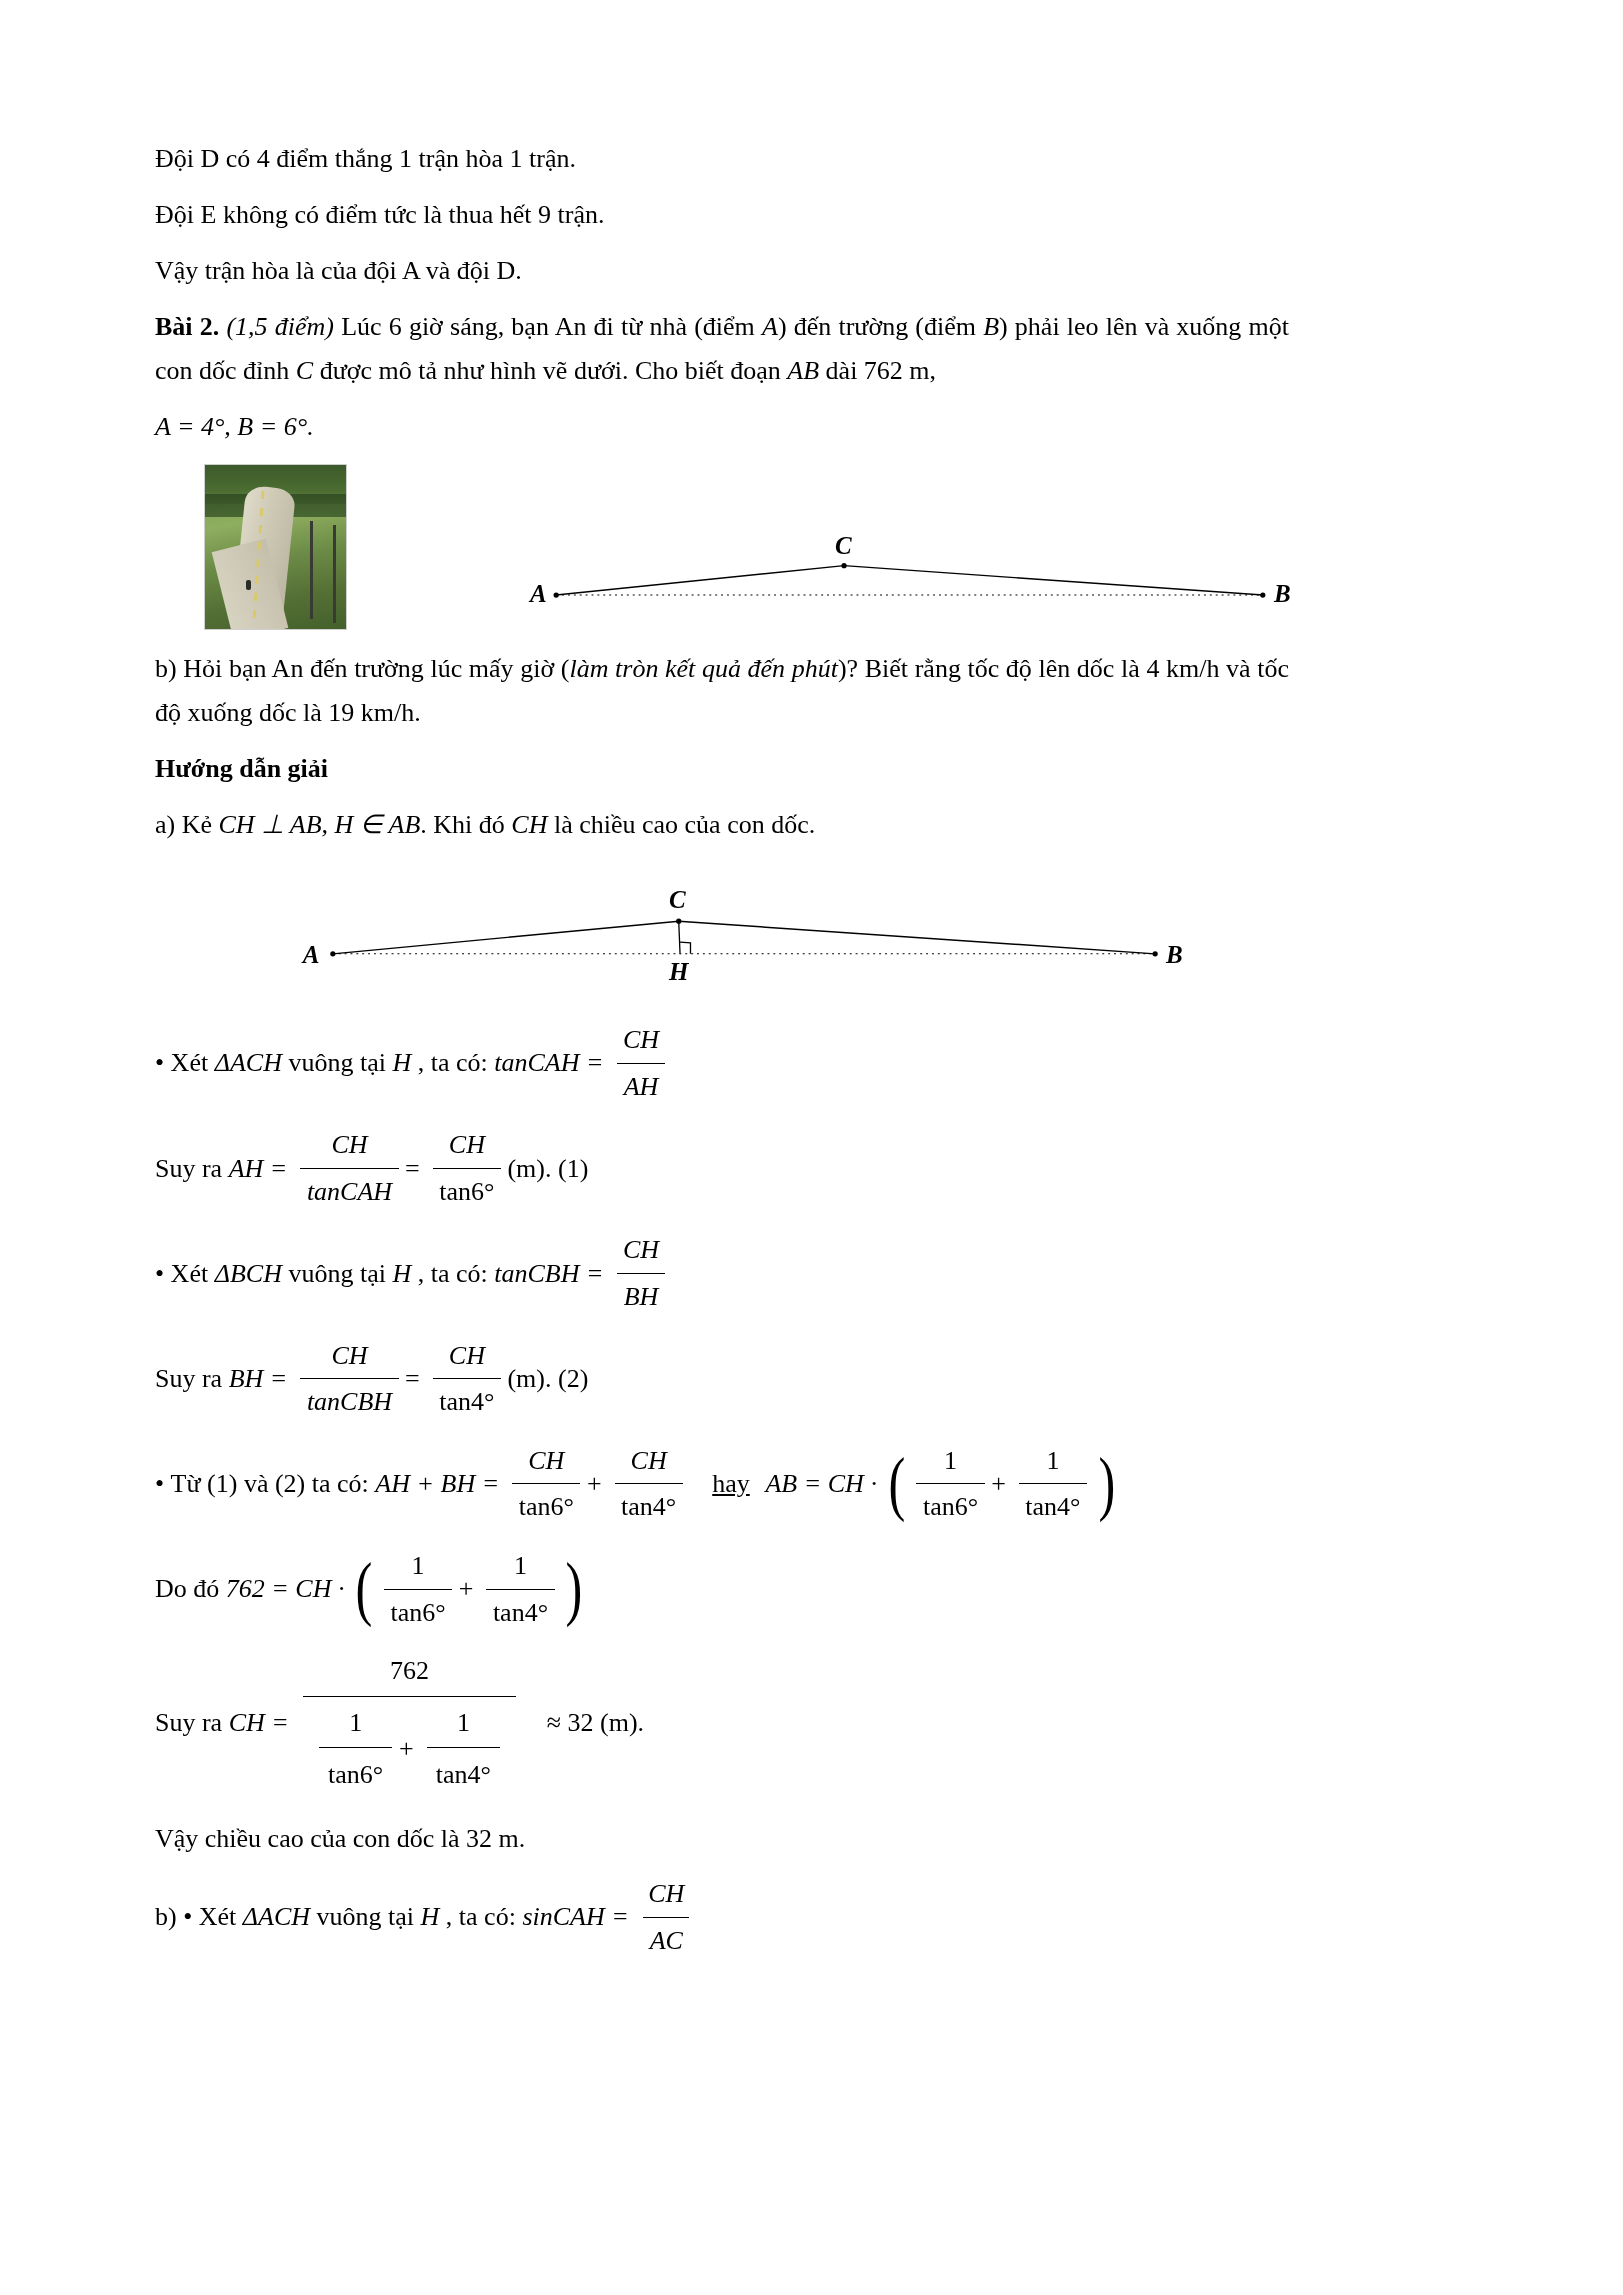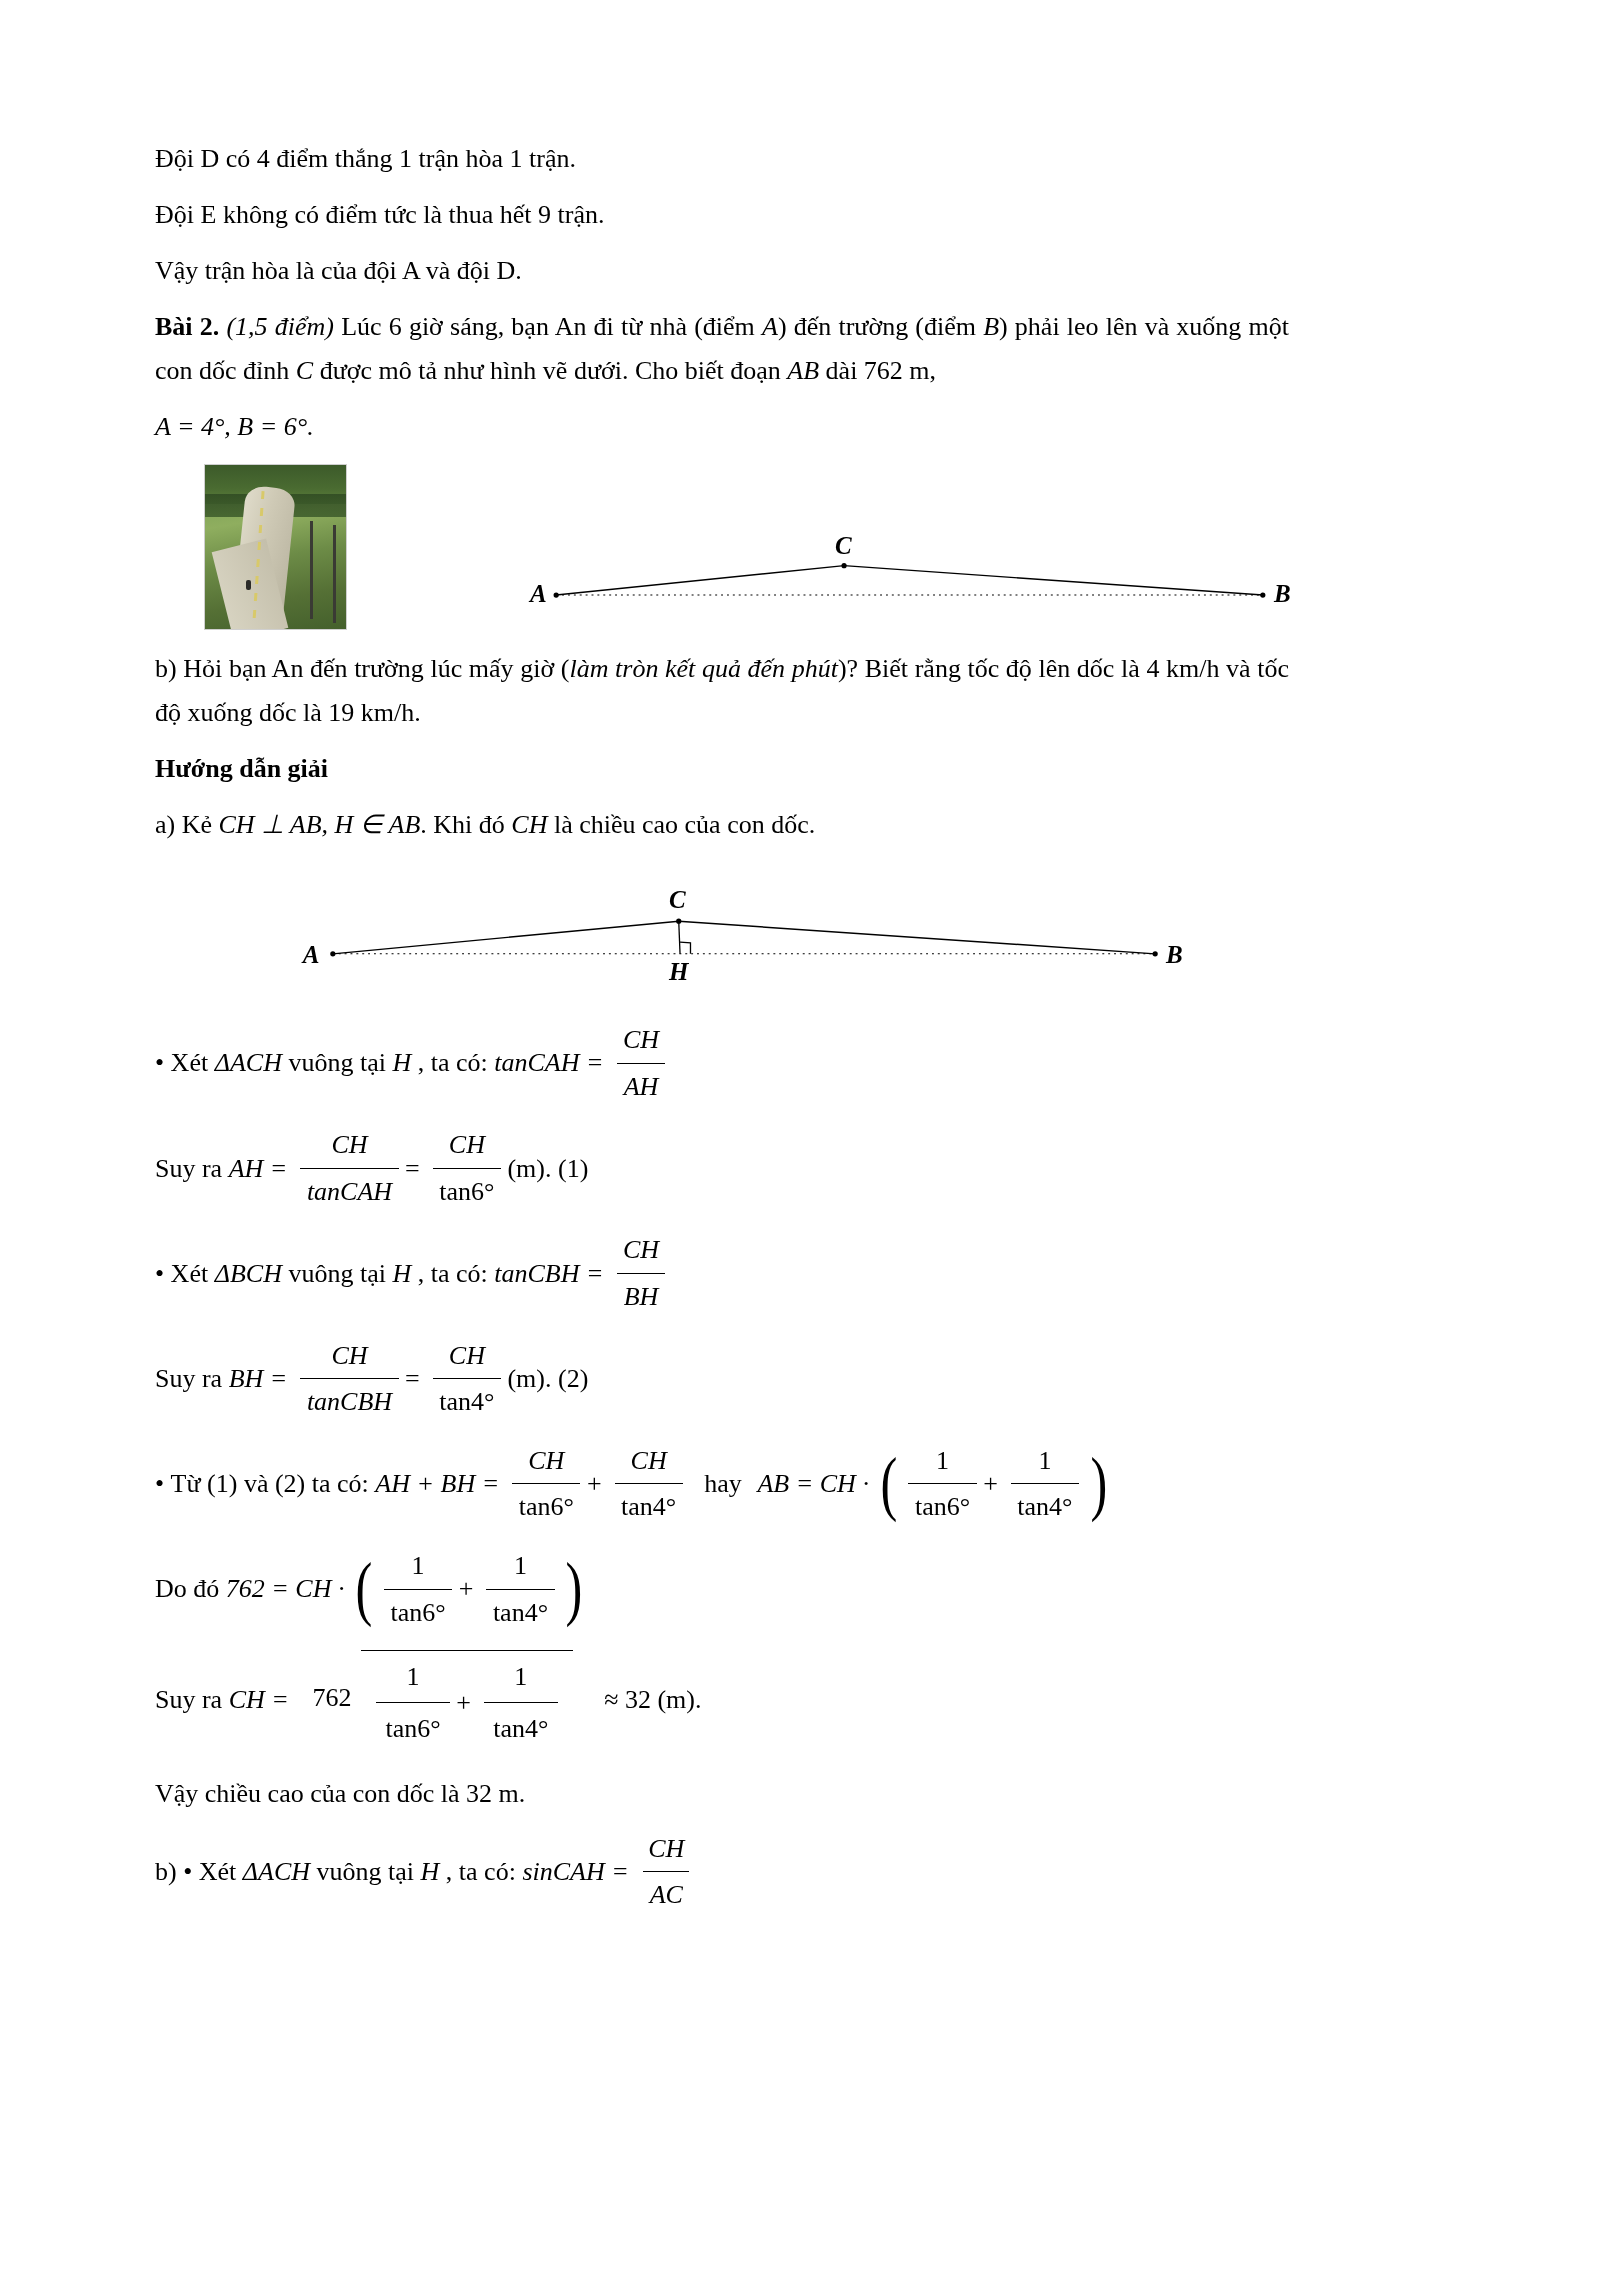--- a/index.html
+++ b/index.html
@@ -134,21 +134,21 @@
   .paren-big {
     font-size:72px;
     line-height:0.6;
     font-family:"Liberation Serif", serif;
     display:inline-block;
     transform:scaleX(0.7);
     margin:0 1.3px;
   }
   .nested {
     display:inline-flex;
-    flex-direction:row;
+    flex-direction:column;
     align-items:center;
     margin:0 7.9px;
   }
   .nested .num { padding:0 9.2px 3.9px; }
   .nested .den { padding:5.2px 9.2px 0; border-top:1.3px solid #000; display:flex; align-items:center; }
 </style>
 </head>
 <body>
 
 <div class="page">
@@ -297,21 +297,21 @@
     <span class="tx mi">AH + BH =</span>
     <span class="frac">
       <span class="num">CH</span>
       <span class="den upr">tan6°</span>
     </span>
     <span class="tx">+</span>
     <span class="frac">
       <span class="num">CH</span>
       <span class="den upr">tan4°</span>
     </span>
-    <span class="tx" style="margin-left:15px;">hay</span>
+    <span class="tx" style="margin-left:23px;text-decoration:underline;">hay</span>
     <span class="tx mi" style="margin-left:9.2px;text-align:right;">AB = CH ·</span>
     <span class="paren-big">(</span>
     <span class="frac">
       <span class="num upr">1</span>
       <span class="den upr">tan6°</span>
     </span>
     <span class="tx">+</span>
     <span class="frac">
       <span class="num upr">1</span>
       <span class="den upr">tan4°</span>

